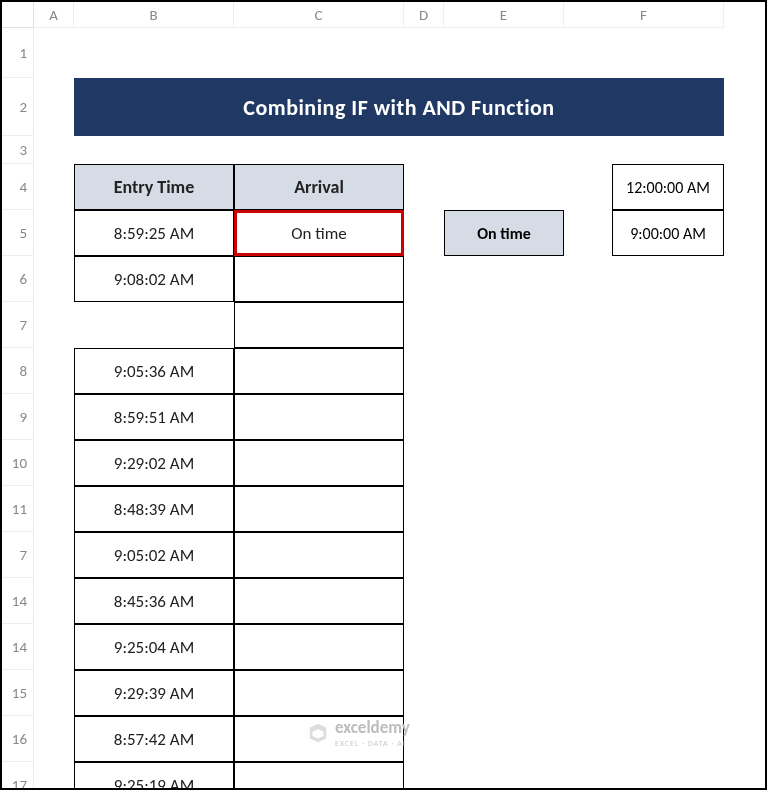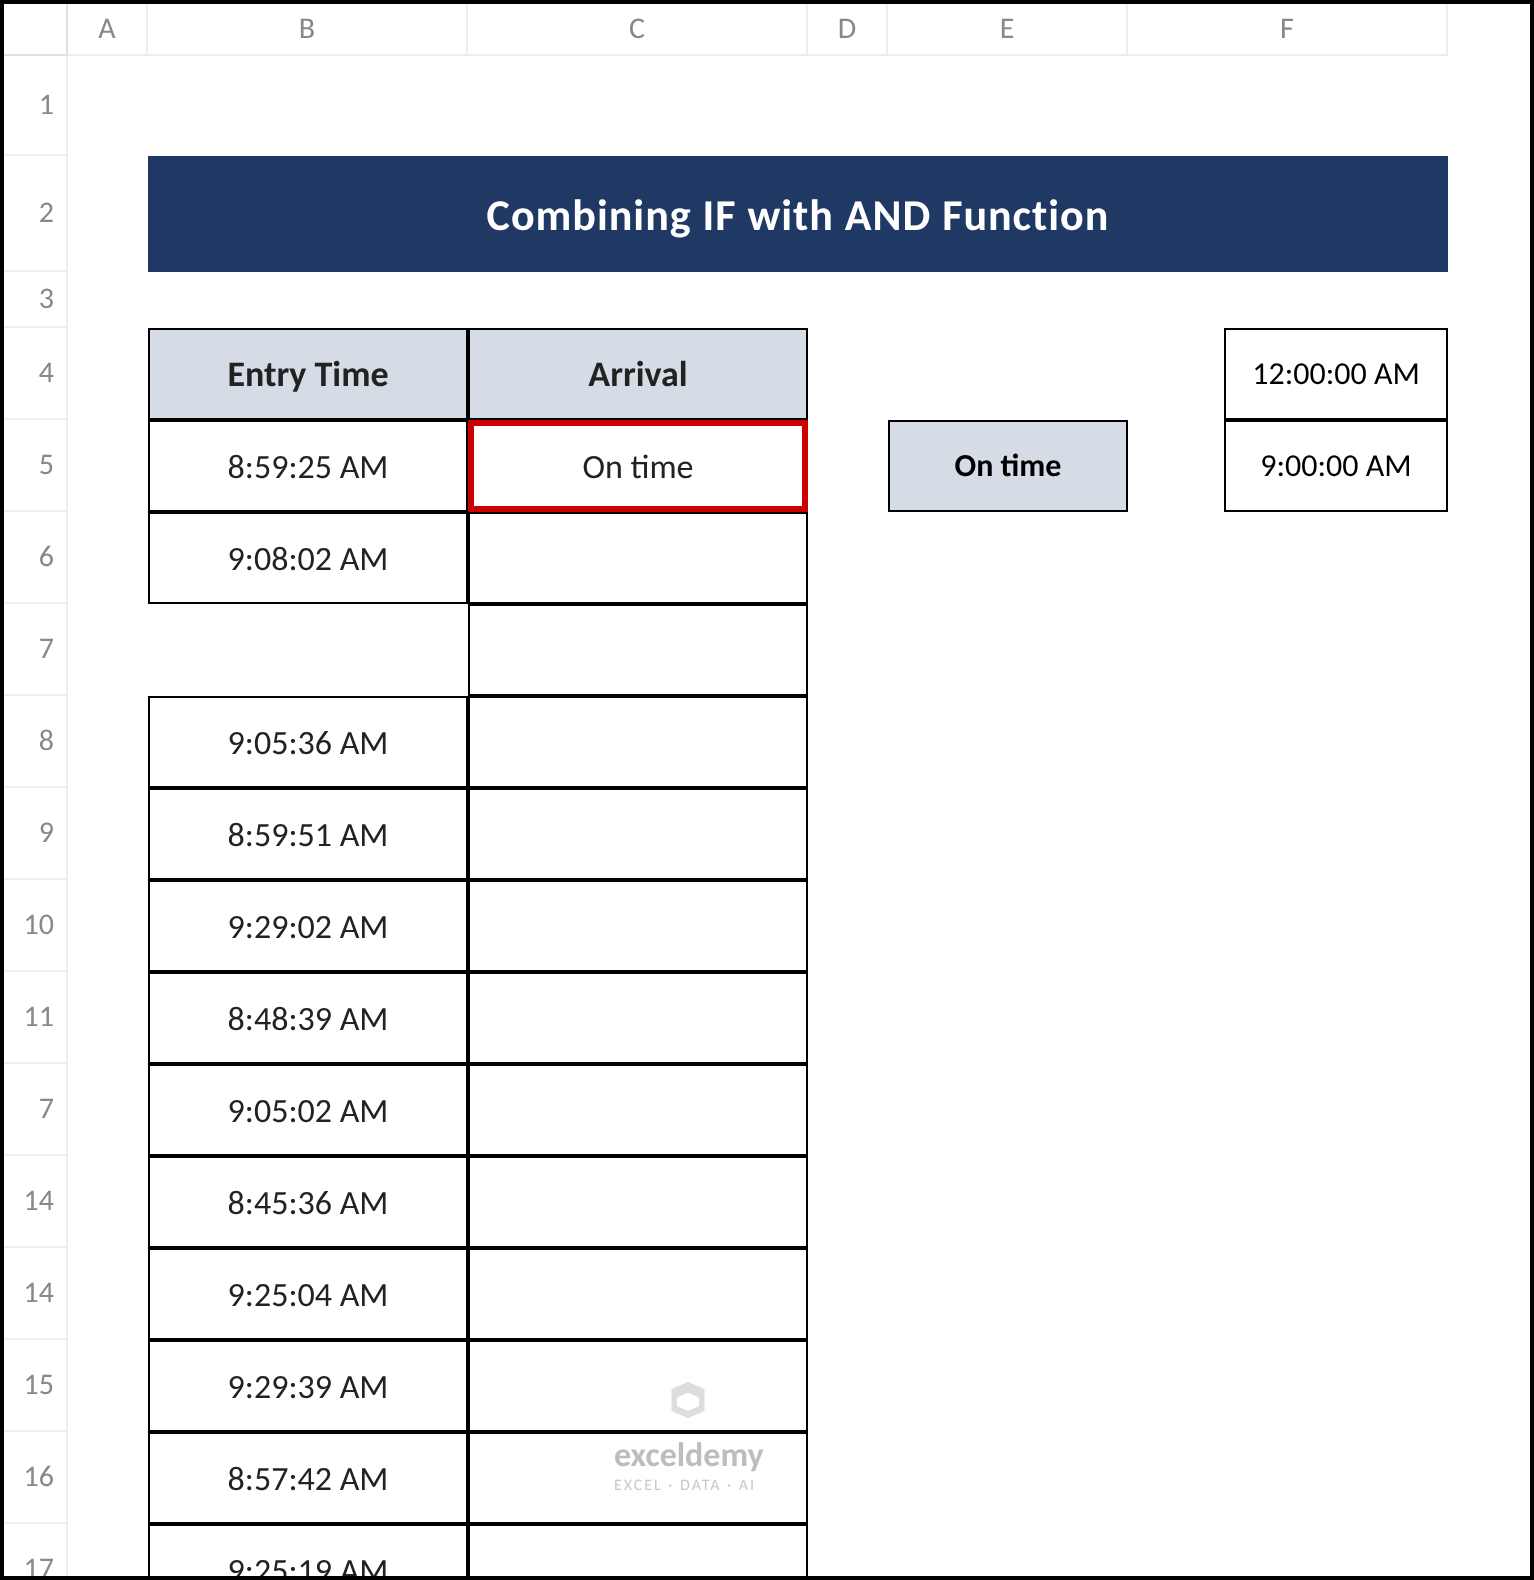--- a/index.html
+++ b/index.html
@@ -95,21 +95,20 @@
       bottom: 40px;
       left: 305px;
       color: #bdbdbd;
       font-size: 17px;
       font-weight: bold;
       display: flex;
       align-items: center;
       gap: 6px;
       z-index: 1;
       pointer-events: none;
-      flex-direction: column;
     }
     .watermark svg { opacity: 0.5; }
     .watermark-sub {
       font-size: 8px;
       letter-spacing: 1px;
       color: #c9c9c9;
       font-weight: normal;
     }
     .h-col { grid-row: 1; }
     .h-row { grid-column: 1; }

